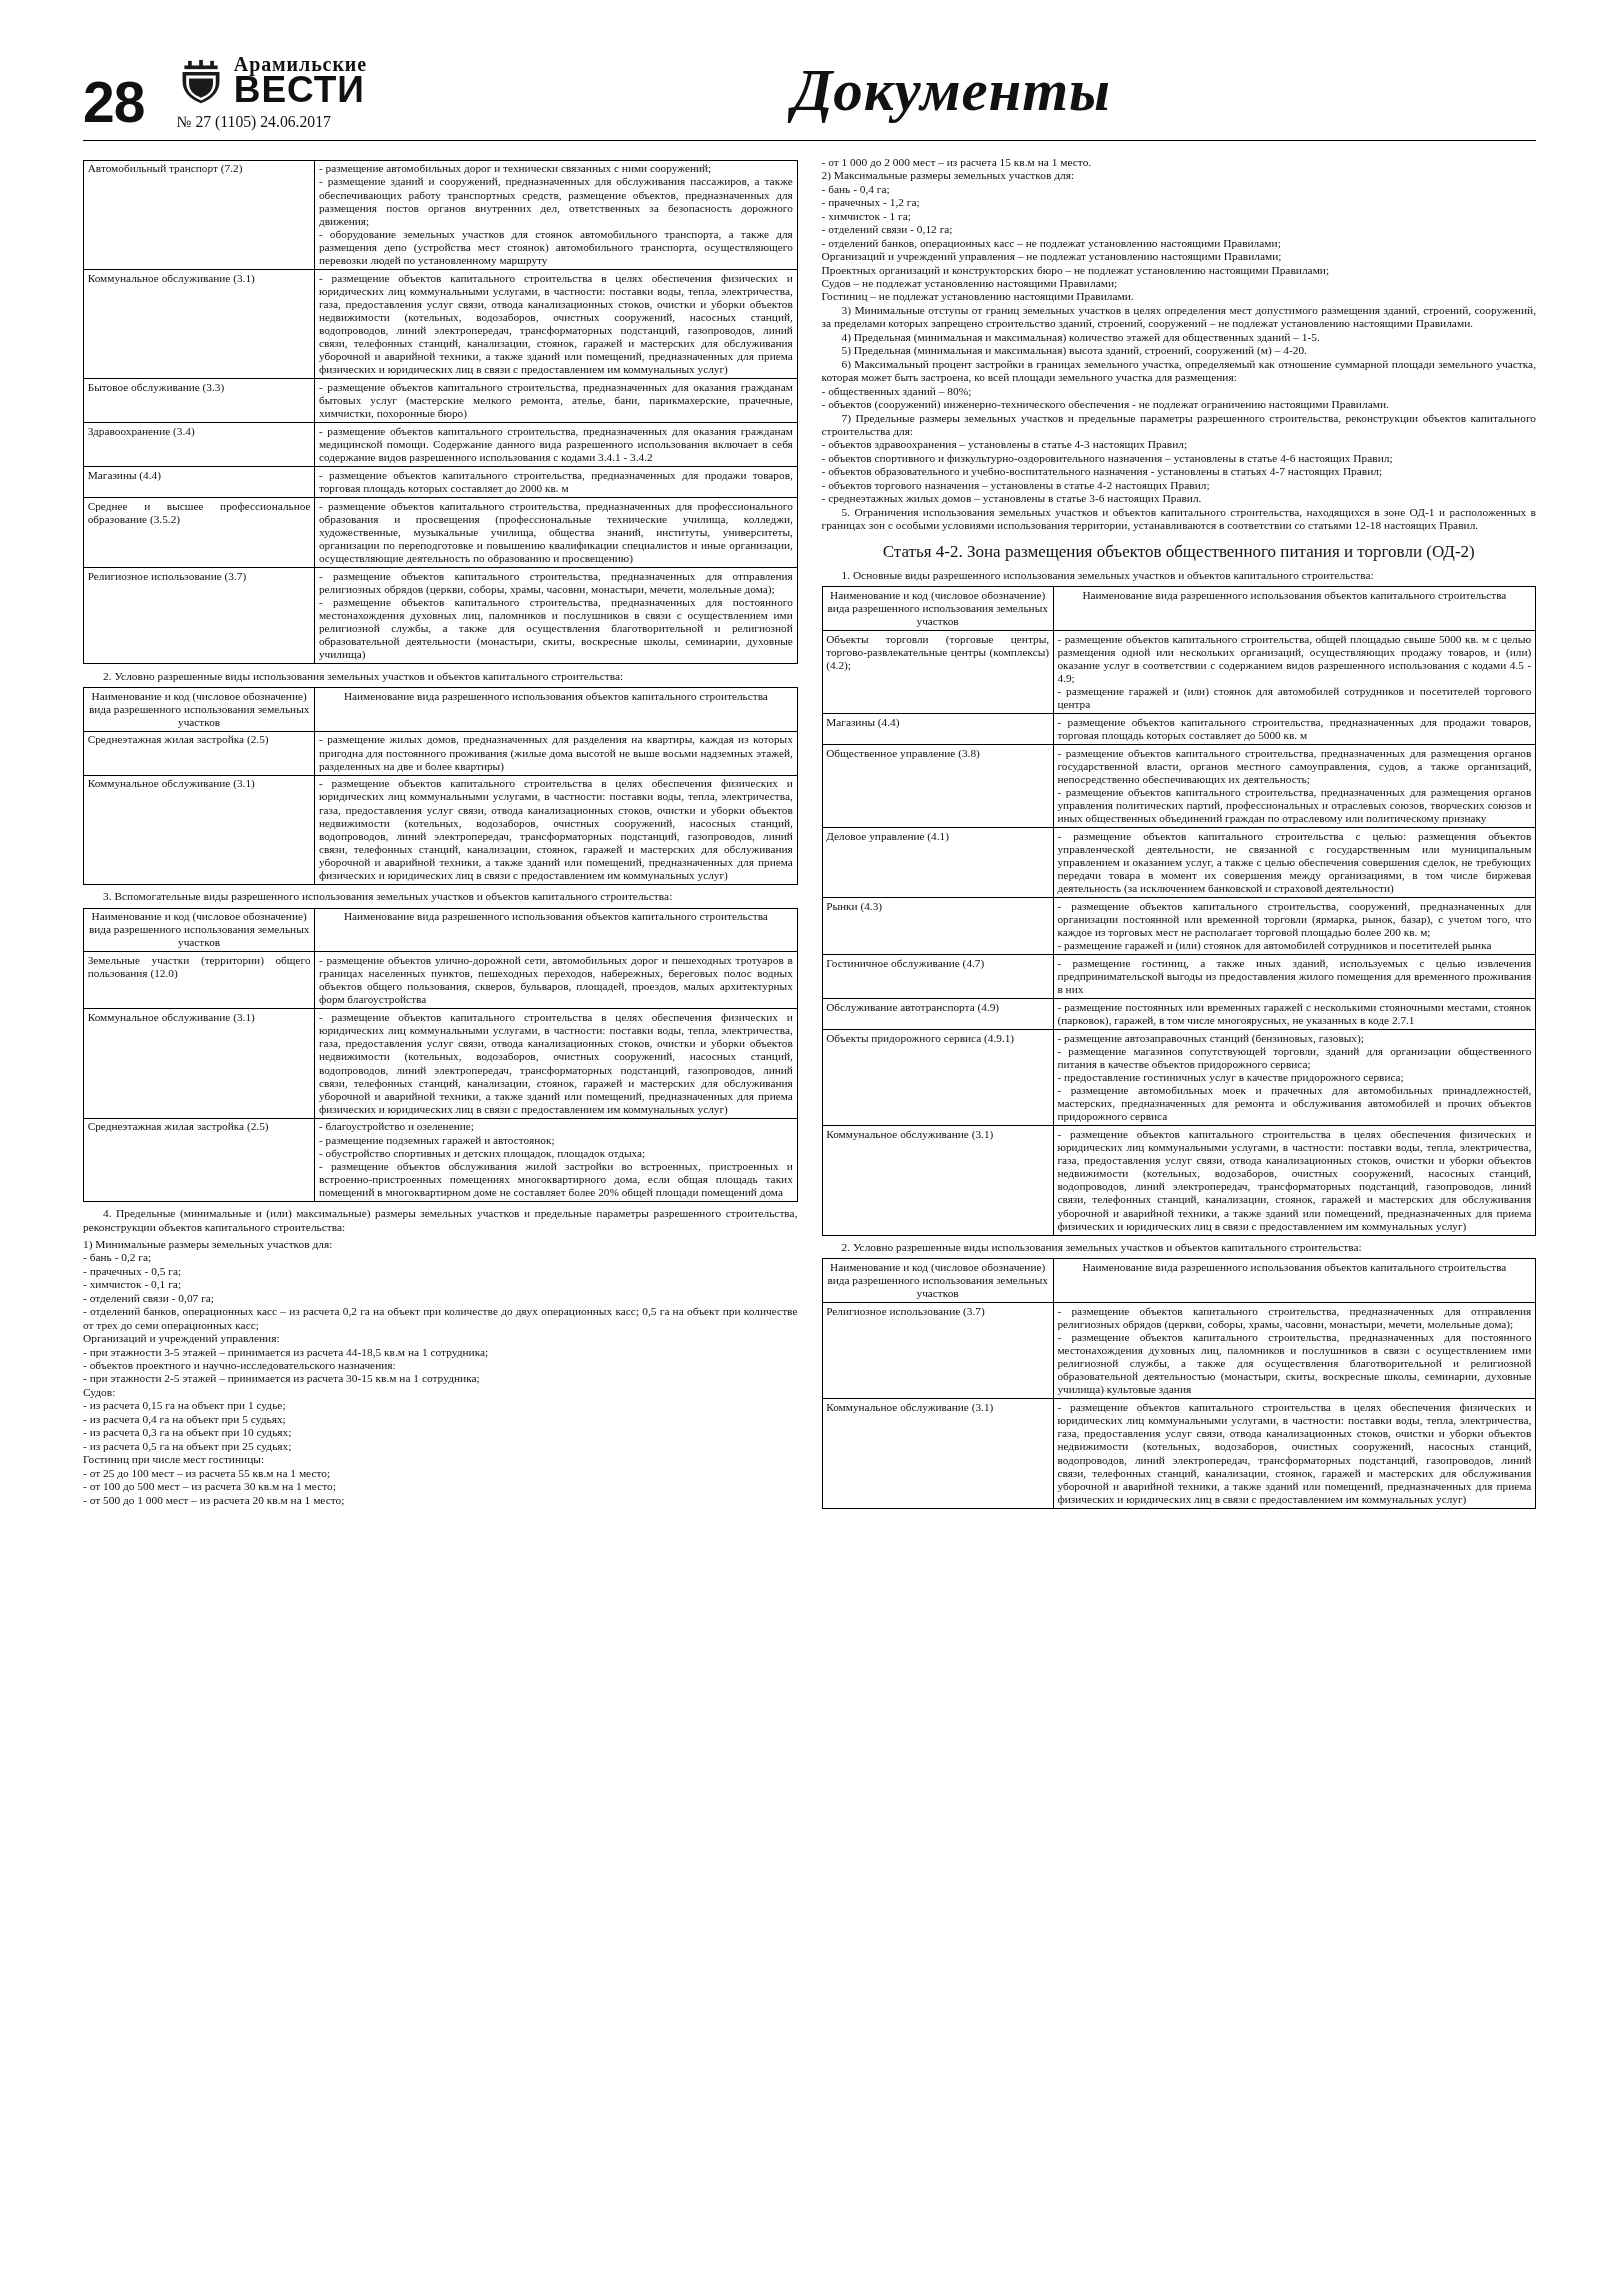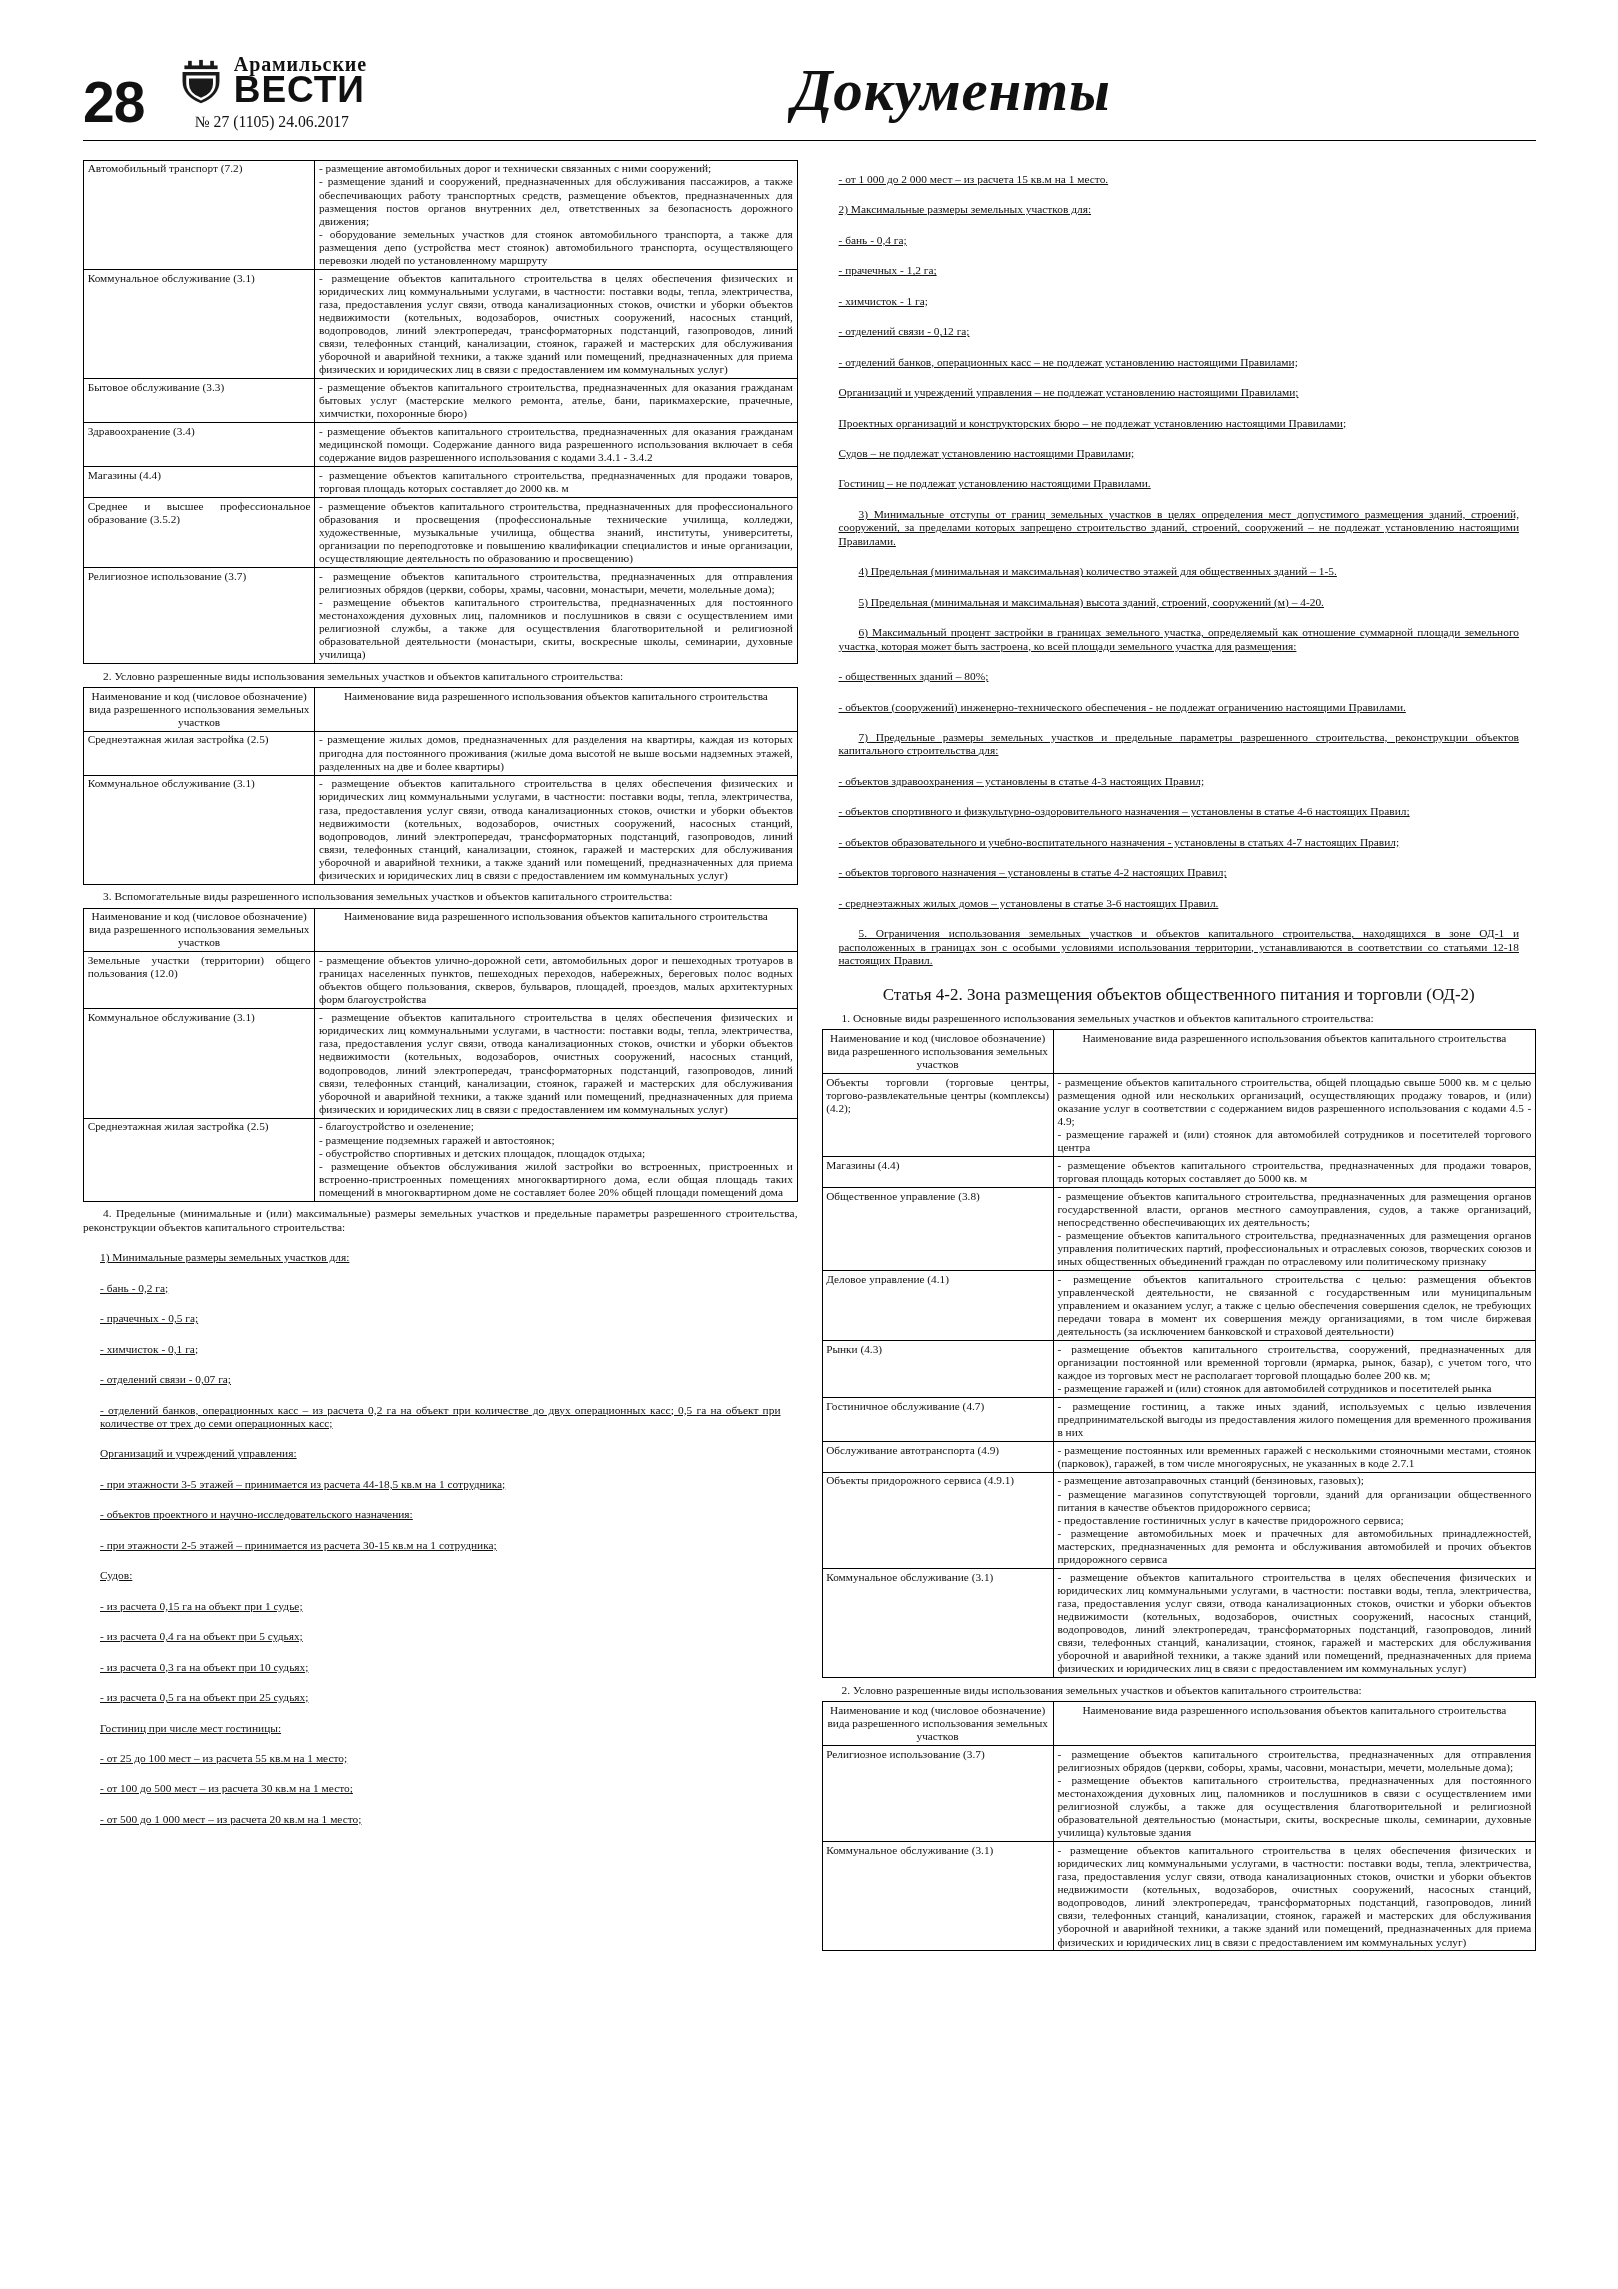--- a/index.html
+++ b/index.html
@@ -8,33 +8,33 @@
 
   
   .masthead{display:flex;align-items:flex-end;padding:55px 83px 0 83px;box-sizing:border-box;}
   .folio{font-family:"Liberation Sans",sans-serif;font-weight:bold;font-size:57px;line-height:1;letter-spacing:-0.9px;margin-right:32px;}
   .logo-block{display:flex;flex-direction:column;justify-content:flex-end;}
   .logo-row{display:flex;align-items:flex-end;}
   .crest{width:48px;height:48px;margin-right:9.2px;position:relative;}
   .logo-words{display:flex;flex-direction:column;line-height:0.92;}
   .logo-top{font-family:Liberation Serif, serif;font-size:20px;letter-spacing:0.9px;font-weight:600;}
   .logo-bottom{font-family:"Liberation Sans",sans-serif;font-size:37px;font-weight:bold;letter-spacing:0.9px;}
-  .issue{font-family:"Liberation Serif",serif;font-size:15.7px;margin-top:5.5px;text-align:center;}
+  .issue{font-family:"Liberation Serif",serif;font-size:15.7px;margin-top:5.5px;text-align:left;}
   .doc-title{flex:1;text-align:center;font-family:"Liberation Serif",serif;font-style:italic;font-size:59px;font-weight:bold;letter-spacing:0.9px;padding-bottom:5.5px;}
   .rule{margin:9.2px 83px 0 83px;border-top:1.8px solid #000;}
 
   
   .columns{display:flex;gap:24px;padding:14.8px 83px 37px 83px;box-sizing:border-box;}
   .col{width:50%;box-sizing:border-box;}
 
   
   p.body{font-size:11.4px;line-height:1.18;text-align:justify;margin:0 0 3.7px 0;text-indent:20px;}
   p.body.noind{text-indent:0;}
   p.center{text-align:center;text-indent:0;font-size:17px;margin:9.2px 0 7.4px 0;}
-  p.tight{margin:17px;text-decoration:underline;}
+  p.tight{margin:0;}
 
   
   table.t{width:100%;border-collapse:collapse;table-layout:fixed;margin:3.7px 0 5.5px 0;}
   table.t td,table.t th{border:0.9px solid #000;vertical-align:top;padding:1.8px 3.7px;font-size:11.3px;line-height:1.16;}
   td.c1{width:32%;}
   td.c2{width:68%;}
   .hdr td{text-align:center;}
   .cellist{margin:0;padding:0;}
   .cellist div{text-align:justify;}
 </style>

